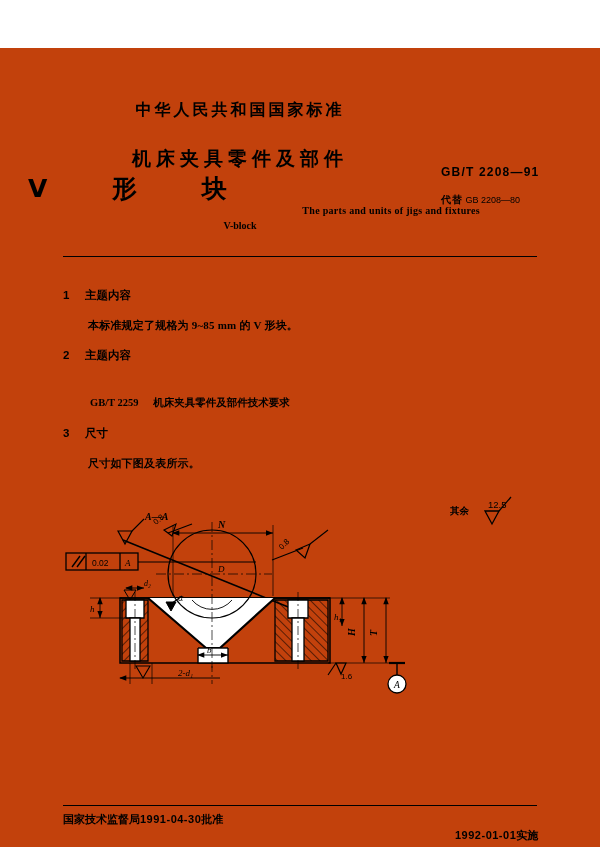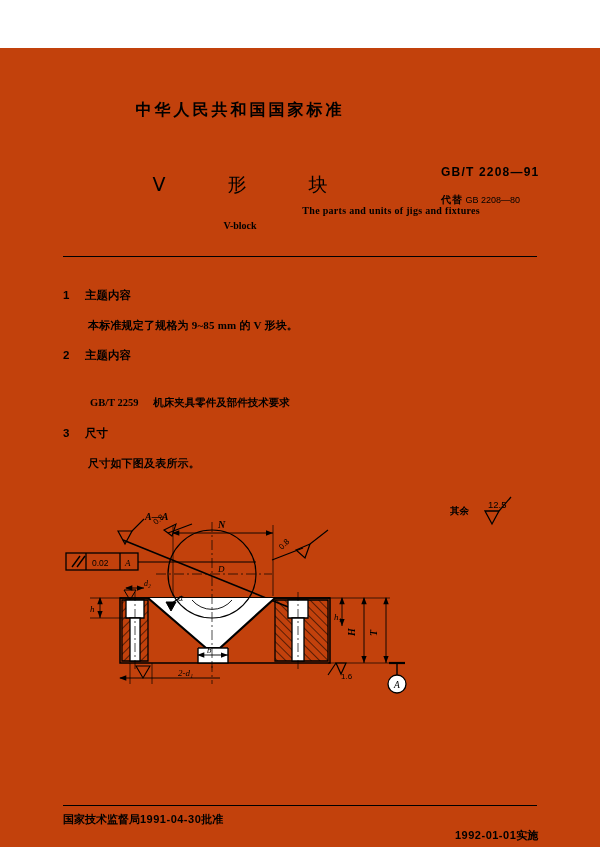--- a/index.html
+++ b/index.html
@@ -36,24 +36,23 @@
     text-align: center;
     font-family: "DejaVu Sans", "Liberation Sans", sans-serif;
     font-weight: bold;
     font-size: 19px;
     letter-spacing: 5px;
   }
   .doc-title-2 {
     position: absolute;
     left: 0; top: 124px;
     width: 480px;
-    text-align: center;
-    font-family: "DejaVu Sans", "Liberation Sans", sans-serif;
-    font-weight: normal;
-    font-size: 19px;
+    font-family: "DejaVu Sans", "Liberation Sans", sans-serif;
+    font-weight: bold;
+    font-size: 25px;
     letter-spacing: 28px;
     text-indent: 28px;
   }
   .eng-title-1 {
     position: absolute;
     left: 0; top: 157px;
     width: 480px;
     text-align: right;
     font-family: "Liberation Serif", "DejaVu Serif", serif;
     font-weight: bold;
@@ -172,20 +171,21 @@
     letter-spacing: 0.5px;
   }
 </style>
 </head>
 <body>
 
 <div class="page">
 
   <div class="national-title">中华人民共和国国家标准</div>
 
+  <div class="doc-title-1">机床夹具零件及部件</div>
 
   <div class="doc-title-2">V 形 块</div>
 
   <div class="eng-title-1">The parts and units of jigs and fixtures</div>
 
   <div class="eng-title-2">V-block</div>
 
   <div class="std-number">GB/T 2208—91</div>
 
   <div class="std-replaces">

